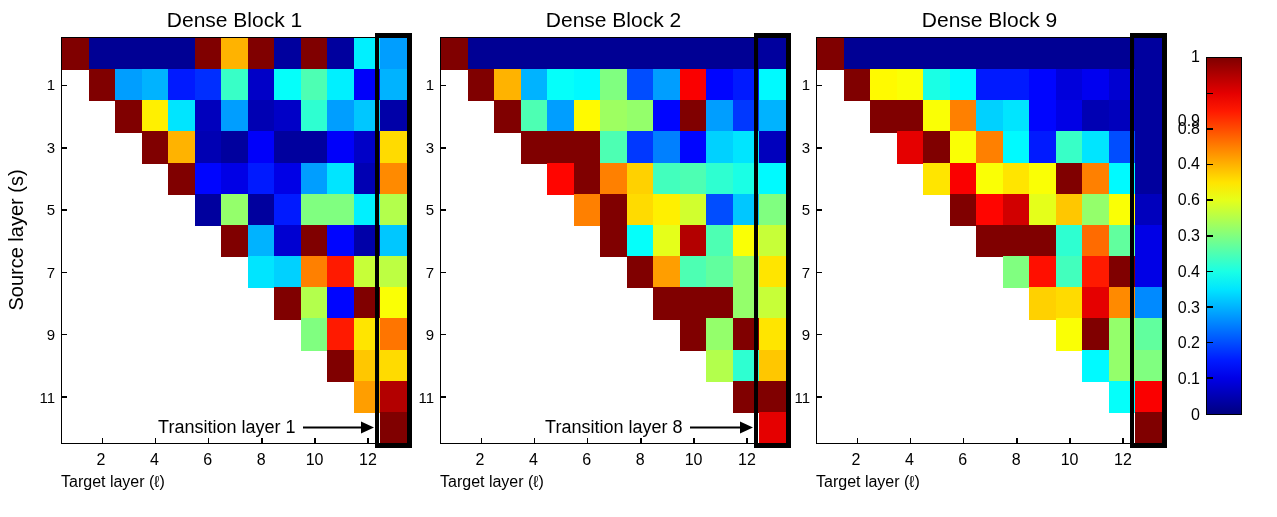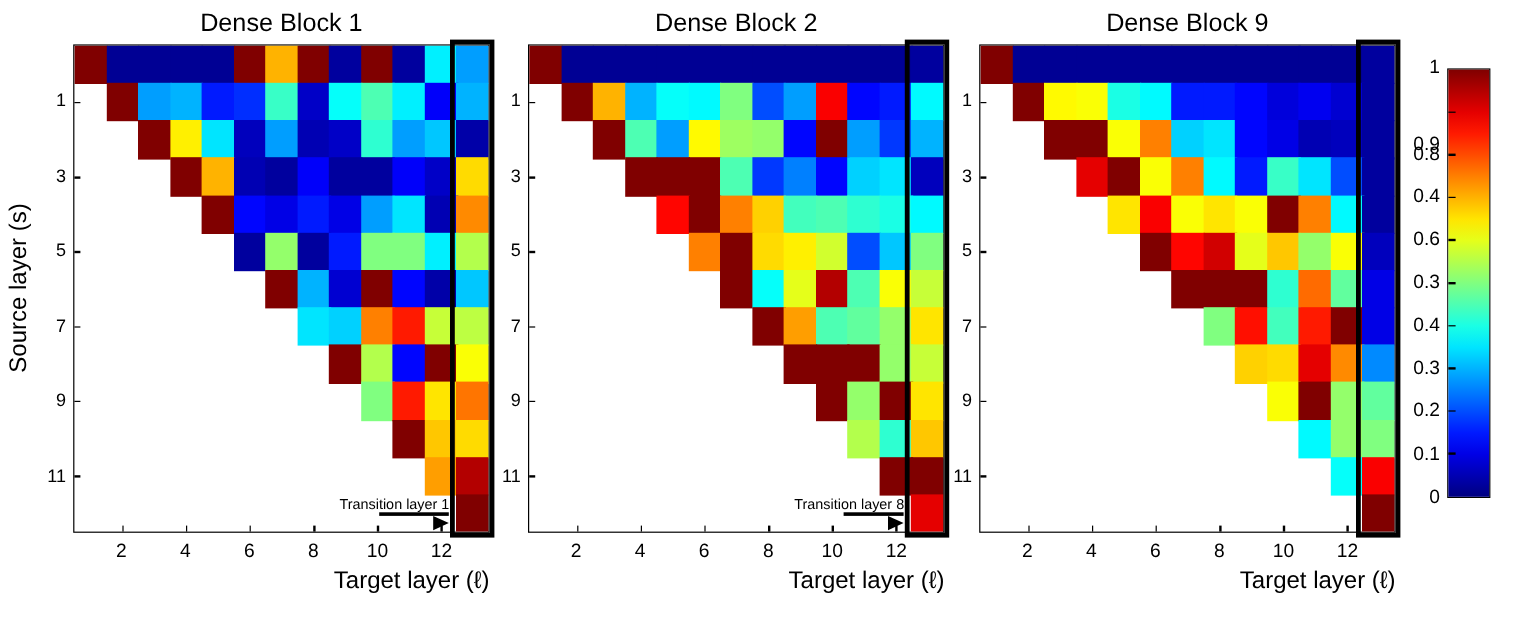--- a/index.html
+++ b/index.html
@@ -9,29 +9,29 @@
   #p1{left:61px}#p2{left:440px}#p3{left:816px}
   .title{position:absolute;top:8px;left:0;width:100%;text-align:center;font-size:21px;}
   .plot{position:absolute;top:37px;left:0;width:347px;height:407px;border:1.5px solid #000;box-sizing:border-box;background:#fff;}
   .cells{position:absolute;top:0;left:0;right:0;bottom:0;overflow:hidden;}
   .cell{position:absolute;width:calc(7.6923% + 1.2px);height:calc(7.6923% + 1.2px);}
   .tick-mark-x{position:absolute;bottom:0;width:1.5px;height:5px;background:#000;}
   .tick-mark-y{position:absolute;left:0;width:5px;height:1.5px;background:#000;}
   .hl-rect{position:absolute;left:calc(92.3077% - 5px);top:-5px;width:calc(7.6923% + 10px);
            height:calc(100% + 10px);border:4.5px solid #000;box-sizing:border-box;}
   .annot{position:absolute;right:calc(7.6923% + 6px);top:96.1538%;transform:translateY(-50%);
-         display:flex;align-items:flex-end;font-size:12px;white-space:nowrap;flex-direction:column;}
+         display:flex;align-items:center;font-size:18px;white-space:nowrap;}
   .arrow-line{display:inline-block;height:2.2px;background:#000;margin-left:8px;}
   #p1 .arrow-line{width:58px}#p2 .arrow-line{width:50px}#p3 .arrow-line{width:80px}
   .arrow-head{width:0;height:0;border-left:13px solid #000;border-top:6.5px solid transparent;border-bottom:6.5px solid transparent;}
   .yticks{position:absolute;left:-36px;top:37px;width:30px;height:407px;}
   .ytick{position:absolute;right:0;transform:translateY(-50%);font-size:15px;}
   .xticks{position:absolute;top:451px;left:0;width:347px;height:20px;}
   .xtick{position:absolute;transform:translateX(-50%);font-size:16px;}
-  .xlabel{position:absolute;top:473px;left:0;width:100%;text-align:right;font-size:20px;}
+  .xlabel{position:absolute;top:473px;left:0;width:100%;text-align:left;font-size:16px;}
   #ylabel{position:absolute;left:16px;top:240px;transform:translate(-50%,-50%) rotate(-90deg);
           white-space:nowrap;font-size:20px;}
   #cbar{position:absolute;left:1206px;top:57px;width:36px;height:358px;border:1px solid #000;box-sizing:border-box;}
   #cbar-grad{position:absolute;top:0;left:0;right:0;bottom:0;}
   .cbar-tick{position:absolute;left:0;width:6px;height:1.5px;background:#000;}
   #cbar-labels{position:absolute;left:1156px;top:57px;width:44px;height:358px;}
   .cbar-label{position:absolute;right:0;transform:translateY(-50%);font-size:16px;}
 </style>
 </head>
 <body>

